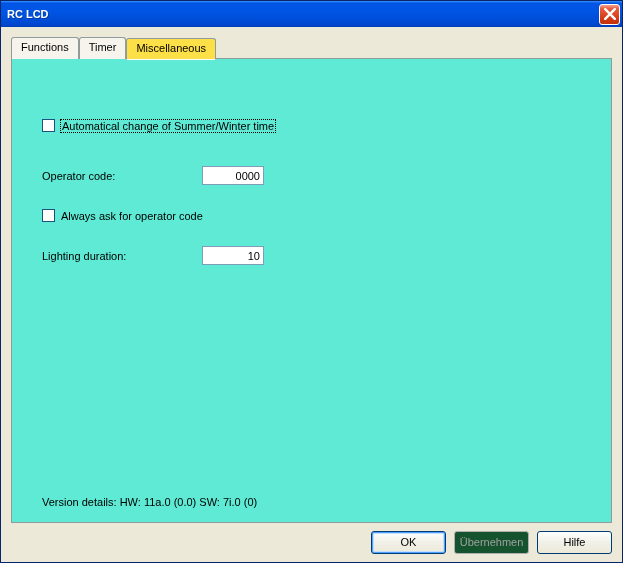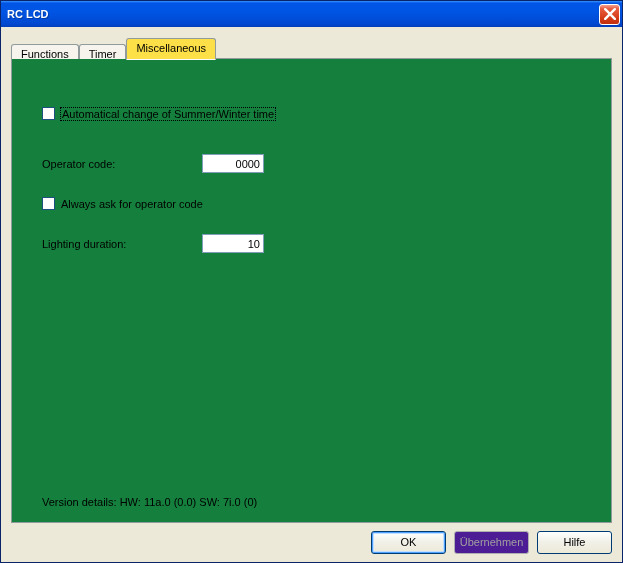--- a/index.html
+++ b/index.html
@@ -66,38 +66,38 @@
     padding: 3px 9px 3px 9px;
     border: 1px solid #919b9c;
     border-bottom: none;
     background: #f6f4ec;
     border-top-left-radius: 3px;
     border-top-right-radius: 3px;
     margin-right: 0px;
     position: relative;
     color: #000;
     cursor: pointer;
-    height: 15px;
+    height: 22px;
     line-height: 13px;
   }
   .tab.active {
     background: #fde047;
     height: 22px;
     border-bottom: 1px solid #fcfcfe;
     margin-bottom: -1px;
     z-index: 3;
   }
   .tabpanel {
     flex: 1;
     border: 1px solid #919b9c;
-    background: #15803d;
+    background: #5eead4;
     position: relative;
     z-index: 1;
     margin-top: -1px;
-    padding: 20px 30px 12px 30px;
+    padding: 32px 30px 12px 30px;
   }
   .form-row {
     display: flex;
     align-items: center;
     margin-bottom: 6px;
   }
   .chk {
     width: 13px;
     height: 13px;
     border: 1px solid #1c5180;
@@ -153,21 +153,21 @@
     padding: 0;
     text-align: center;
     line-height: 21px;
   }
   .btn.default {
     box-shadow: 0 0 0 1px #4ea0ff inset, 0 0 0 2px #c2dfff inset;
   }
   .btn.disabled {
     color: #a0a0a0;
     border-color: #b0b0b0;
-    background: #4c1d95;
+    background: #14532d;
     cursor: default;
   }
 </style>
 </head>
 <body>
 
 <div class="window">
 
   <div class="titlebar">
     <div class="titlebar-title">RC LCD</div>

